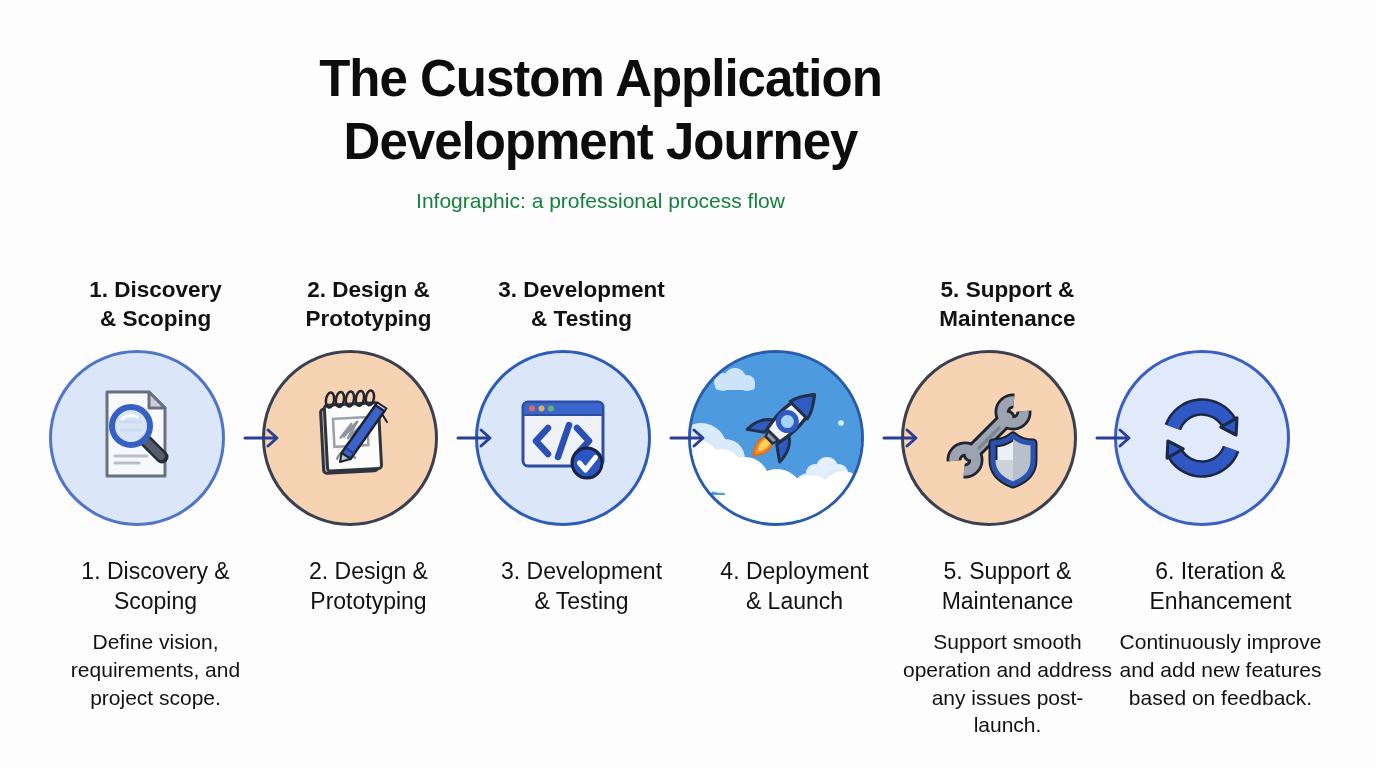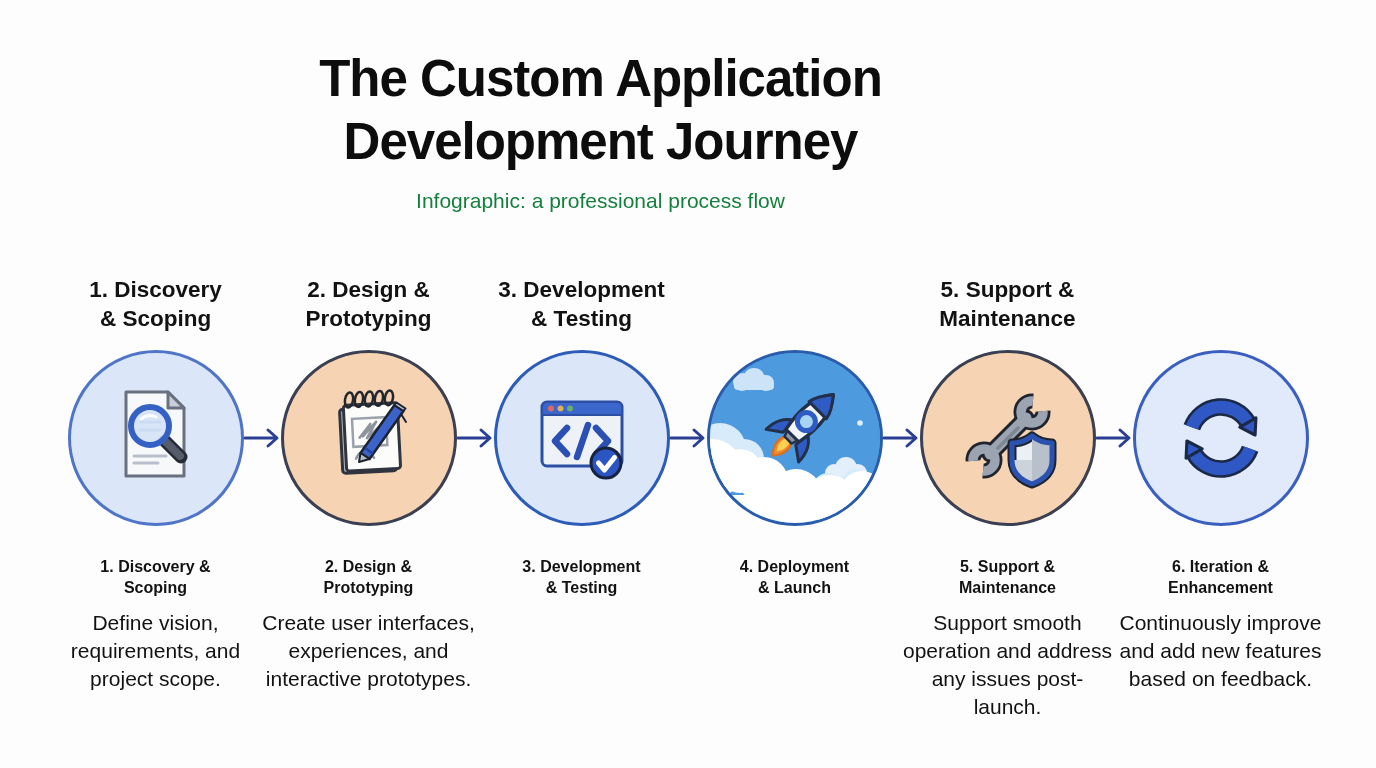--- a/index.html
+++ b/index.html
@@ -30,21 +30,20 @@
   .process {
     position:absolute;
     top:268px; left:49px;
     width:1278px;
     display:flex;
   }
   .step {
     width:213px;
     display:flex;
     flex-direction:column;
-    align-items:center;
   }
   .top-label {
     height:66px;
     display:flex;
     align-items:flex-end;
     justify-content:center;
     font-size:22.5px;
     font-weight:bold;
     line-height:1.32;
     text-align:center;
@@ -62,22 +61,22 @@
   }
   .s1 { background:#dbe7f8; border-color:#4f74c8; }
   .s2 { background:#f6d3b2; border-color:#3a3f51; }
   .s3 { background:#dbe7f8; border-color:#2d5cb8; }
   .s4 { background:#4d9adf; border-color:#2a5cab; }
   .s5 { background:#f6d3b2; border-color:#3a3f51; }
   .s6 { background:#e0eafa; border-color:#3a5fc0; }
 
   .heading {
     margin-top:30px;
-    font-size:16px;
-    font-weight:bold;
+    font-size:23px;
+    font-weight:normal;
     line-height:1.32;
     text-align:center;
     white-space:pre-line;
   }
   .desc {
     margin-top:11px;
     font-size:21px;
     line-height:1.33;
     text-align:center;
     white-space:pre-line;
@@ -141,23 +140,20 @@
           </g>
           <polygon points="60.5,81 94.5,33 85.5,27 51.5,75" fill="#3b63c9" stroke="#1d2330" stroke-width="2.5" stroke-linejoin="round"></polygon>
           <polygon points="85.5,27 94.5,33 96.5,30.5 87.5,24.5" fill="#c4c9d2" stroke="#1d2330" stroke-width="2" stroke-linejoin="round"></polygon>
           <polygon points="51.5,75 60.5,81 50,84" fill="#b9bfc9" stroke="#1d2330" stroke-width="2" stroke-linejoin="round"></polygon>
           <path d="M56 70 L64 75.7" stroke="#2343a0" stroke-width="2.5"></path>
           <path d="M92 36 L97 44" stroke="#1d2330" stroke-width="2" stroke-linecap="round"></path>
         </svg>
       </div>
       <h2 class="heading">2. Design &amp;
 Prototyping</h2>
-      <p class="desc">Create user interfaces,
-experiences, and
-interactive prototypes.</p>
     </div>
 
     <div class="step">
       <div class="top-label">3. Development
 &amp; Testing</div>
       <div class="circle s3">
         <svg width="120" height="120" viewBox="0 0 120 120">
           <rect x="20" y="24" width="80" height="64" rx="5" fill="#eef1f6" stroke="#2c4fa3" stroke-width="3"></rect>
           <path d="M20 29 Q20 24 25 24 H95 Q100 24 100 29 V37 H20 Z" fill="#3b66cc" stroke="#2c4fa3" stroke-width="2"></path>
           <circle cx="29" cy="30.5" r="3" fill="#dd6a62"></circle>

